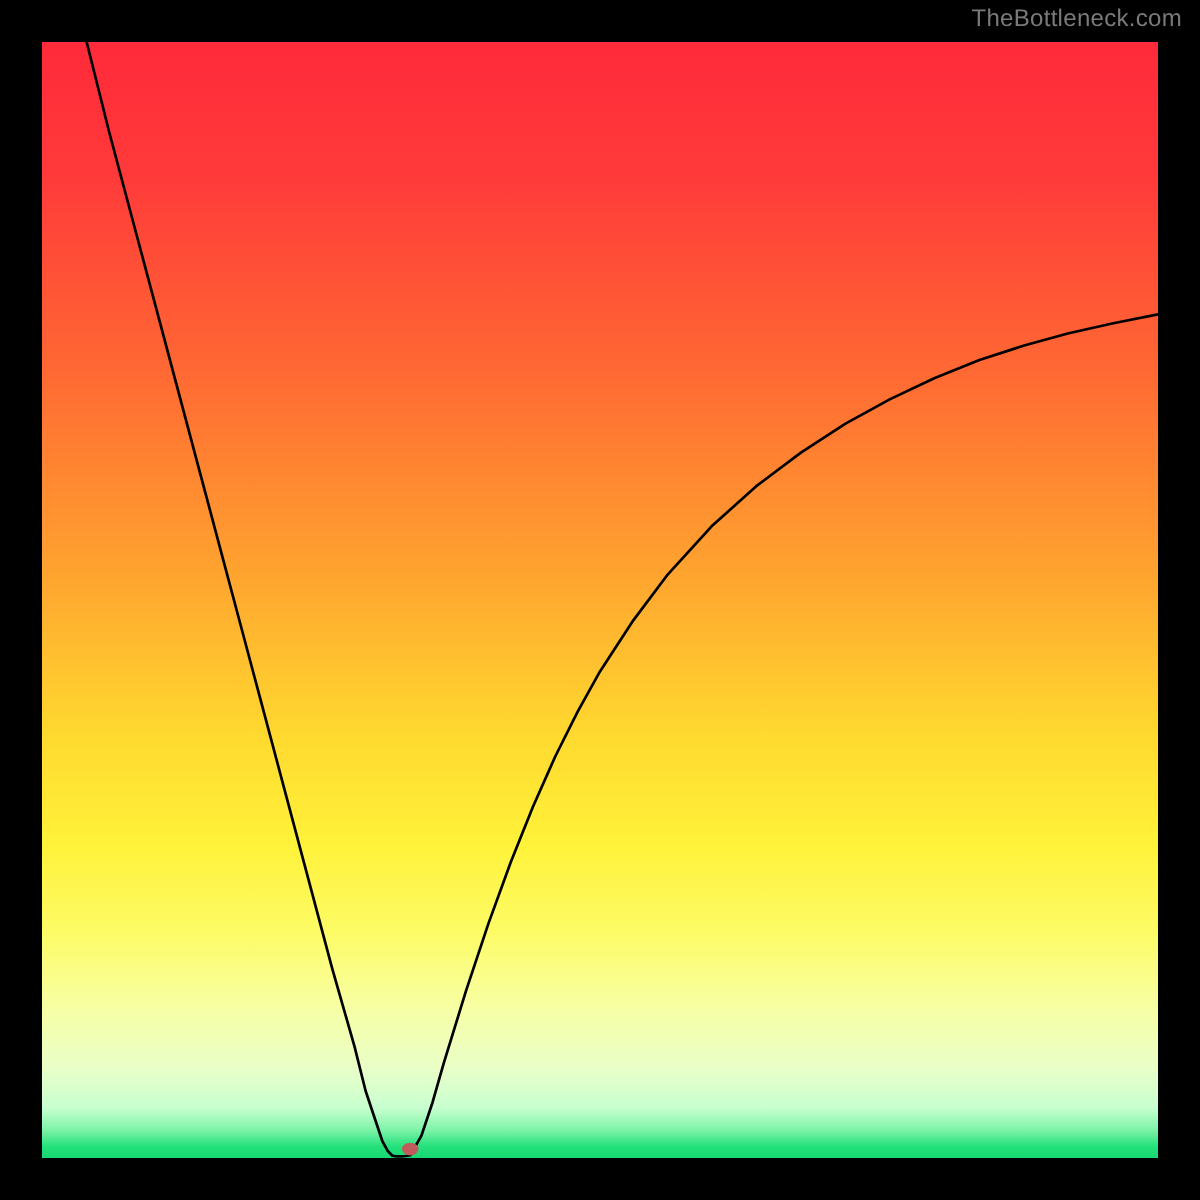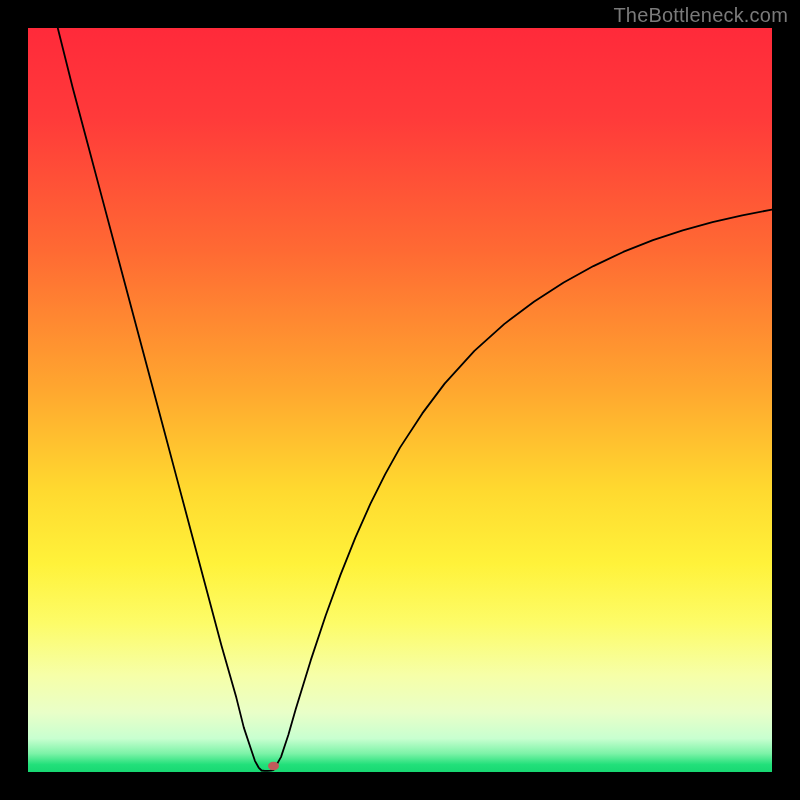--- a/index.html
+++ b/index.html
@@ -15,21 +15,21 @@
     position: relative;
     width: 800px;
     height: 800px;
     background: #000;
   }
   .watermark {
     position: absolute;
     top: 4px;
     right: 12px;
     color: #7a7a7a;
-    font-size: 20px;
+    font-size: 16px;
     font-weight: 500;
     letter-spacing: 0.2px;
     z-index: 10;
     user-select: none;
   }
   .plot-area {
     position: absolute;
     left: 28px;
     top: 28px;
     width: 744px;

